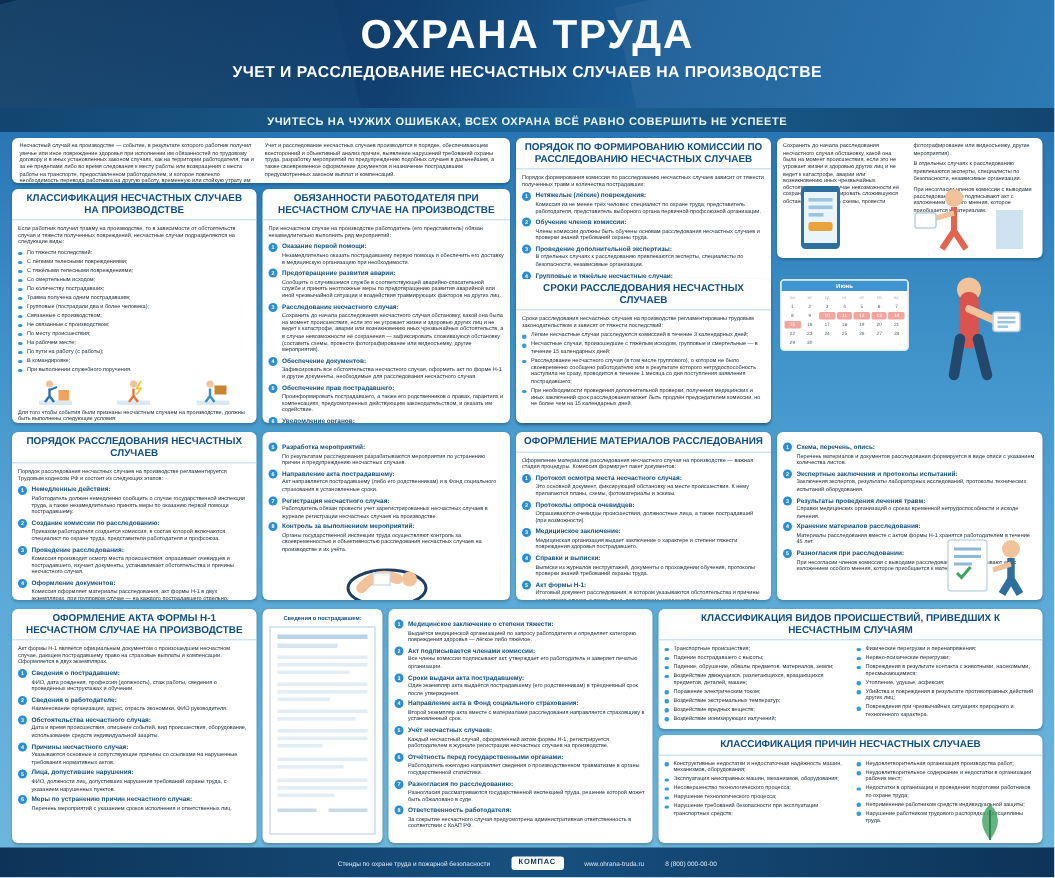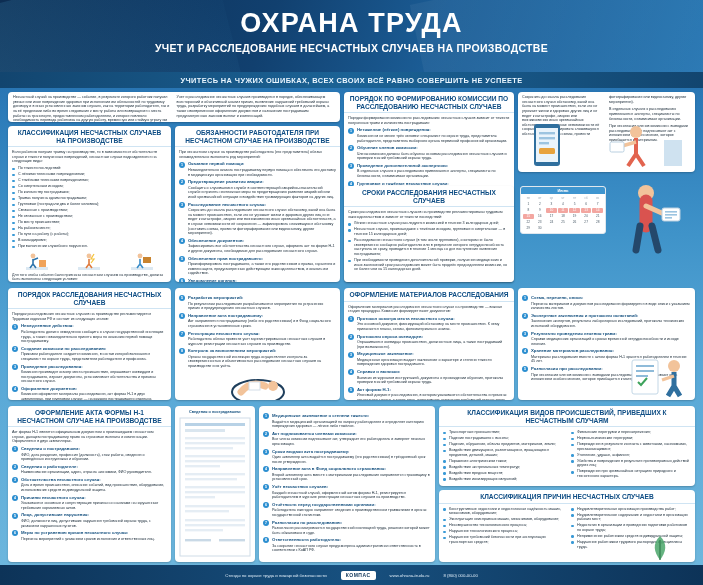--- a/index.html
+++ b/index.html
@@ -83,21 +83,21 @@
 <body>
 
 <div id="poster">
 
   <div class="hdr">
     <div class="stripe"></div>
     <div class="hdr-title">ОХРАНА ТРУДА</div>
     <div class="hdr-sub">УЧЕТ И РАССЛЕДОВАНИЕ НЕСЧАСТНЫХ СЛУЧАЕВ НА ПРОИЗВОДСТВЕ</div>
   </div>
   <div class="ribbon">
-    <span>УЧИТЕСЬ НА ЧУЖИХ ОШИБКАХ, ВСЕХ СВОИХ ВСЁ РАВНО СОВЕРШИТЬ НЕ УСПЕЕТЕ</span>
+    <span>УЧИТЕСЬ НА ЧУЖИХ ОШИБКАХ, ВСЕХ ОХРАНА ВСЁ РАВНО СОВЕРШИТЬ НЕ УСПЕЕТЕ</span>
   </div>
 
   <div class="card" style="left:8px;top:92px;width:332px;height:30px;">
     <div class="body tiny" style="display:flex;gap:5px;padding:3px 5px;">
       <div style="flex:1;">Несчастный случай на производстве — событие, в результате которого работник получил увечье или иное повреждение здоровья при исполнении им обязанностей по трудовому договору и в иных установленных законом случаях, как на территории работодателя, так и за её пределами либо во время следования к месту работы или возвращения с места работы на транспорте, предоставленном работодателем, и которое повлекло необходимость перевода работника на другую работу, временную или стойкую утрату им профессиональной трудоспособности либо его смерть.</div>
       <div style="flex:1;">Учет и расследование несчастных случаев производится в порядке, обеспечивающем всесторонний и объективный анализ причин, выявление нарушений требований охраны труда, разработку мероприятий по предупреждению подобных случаев в дальнейшем, а также своевременное оформление документов и назначение пострадавшим предусмотренных законом выплат и компенсаций.</div>
     </div>
   </div>
 
   <div class="card" style="left:8px;top:126px;width:163px;height:156px;">

